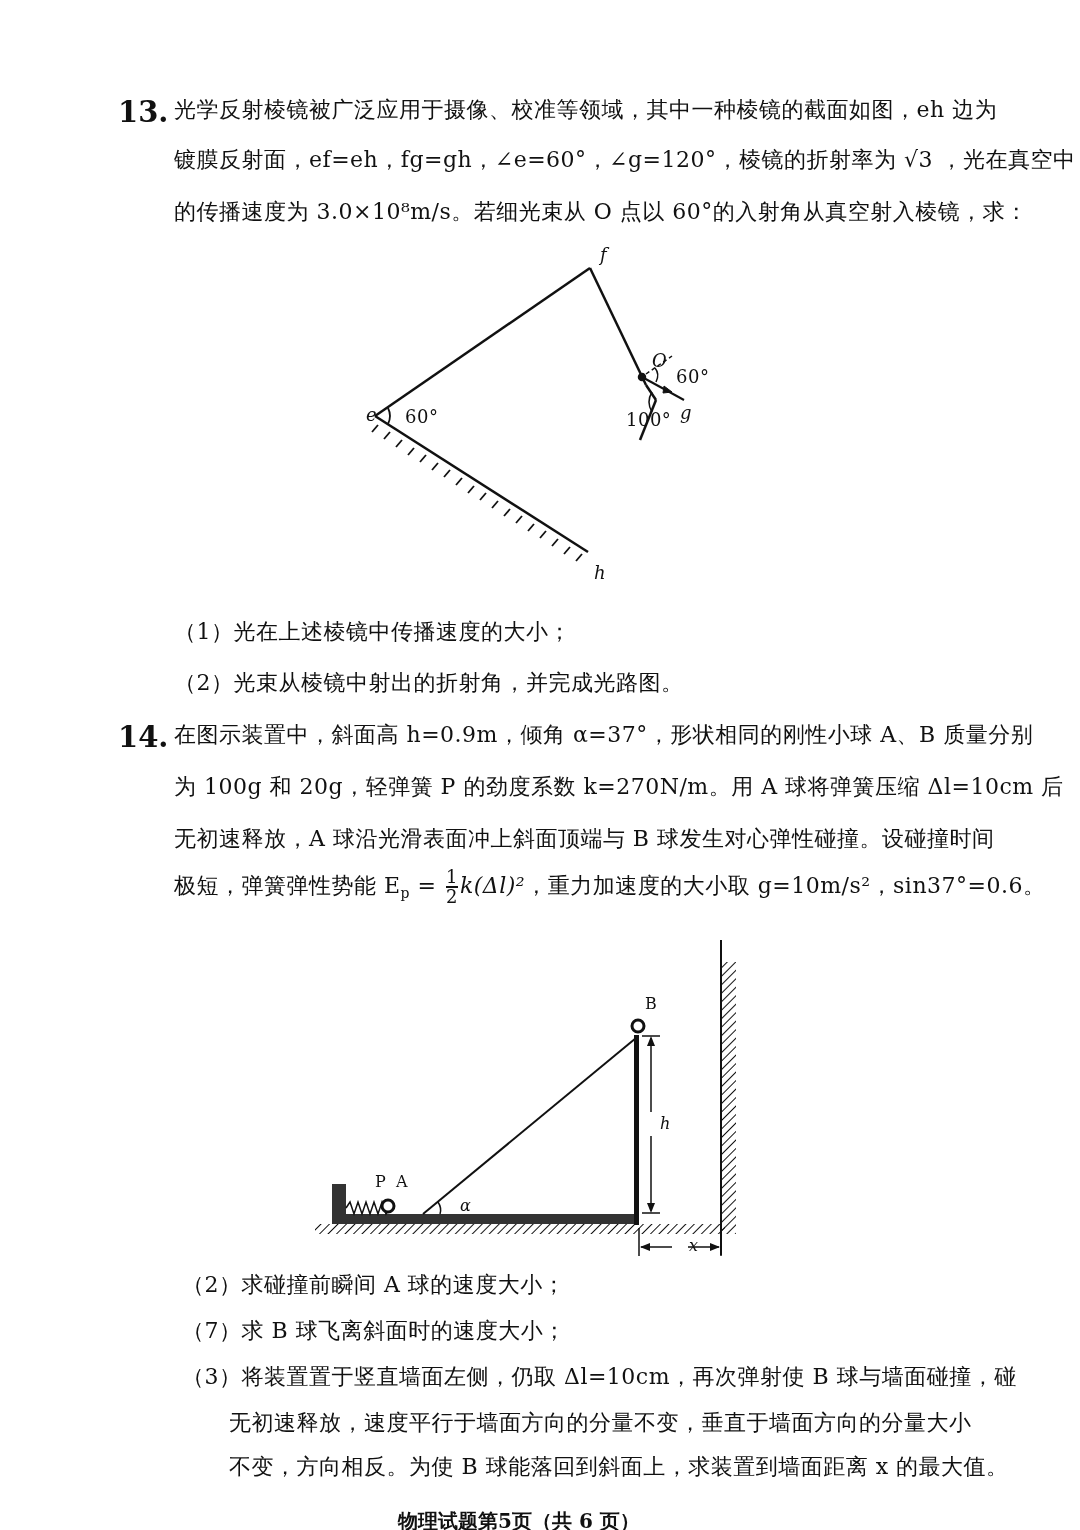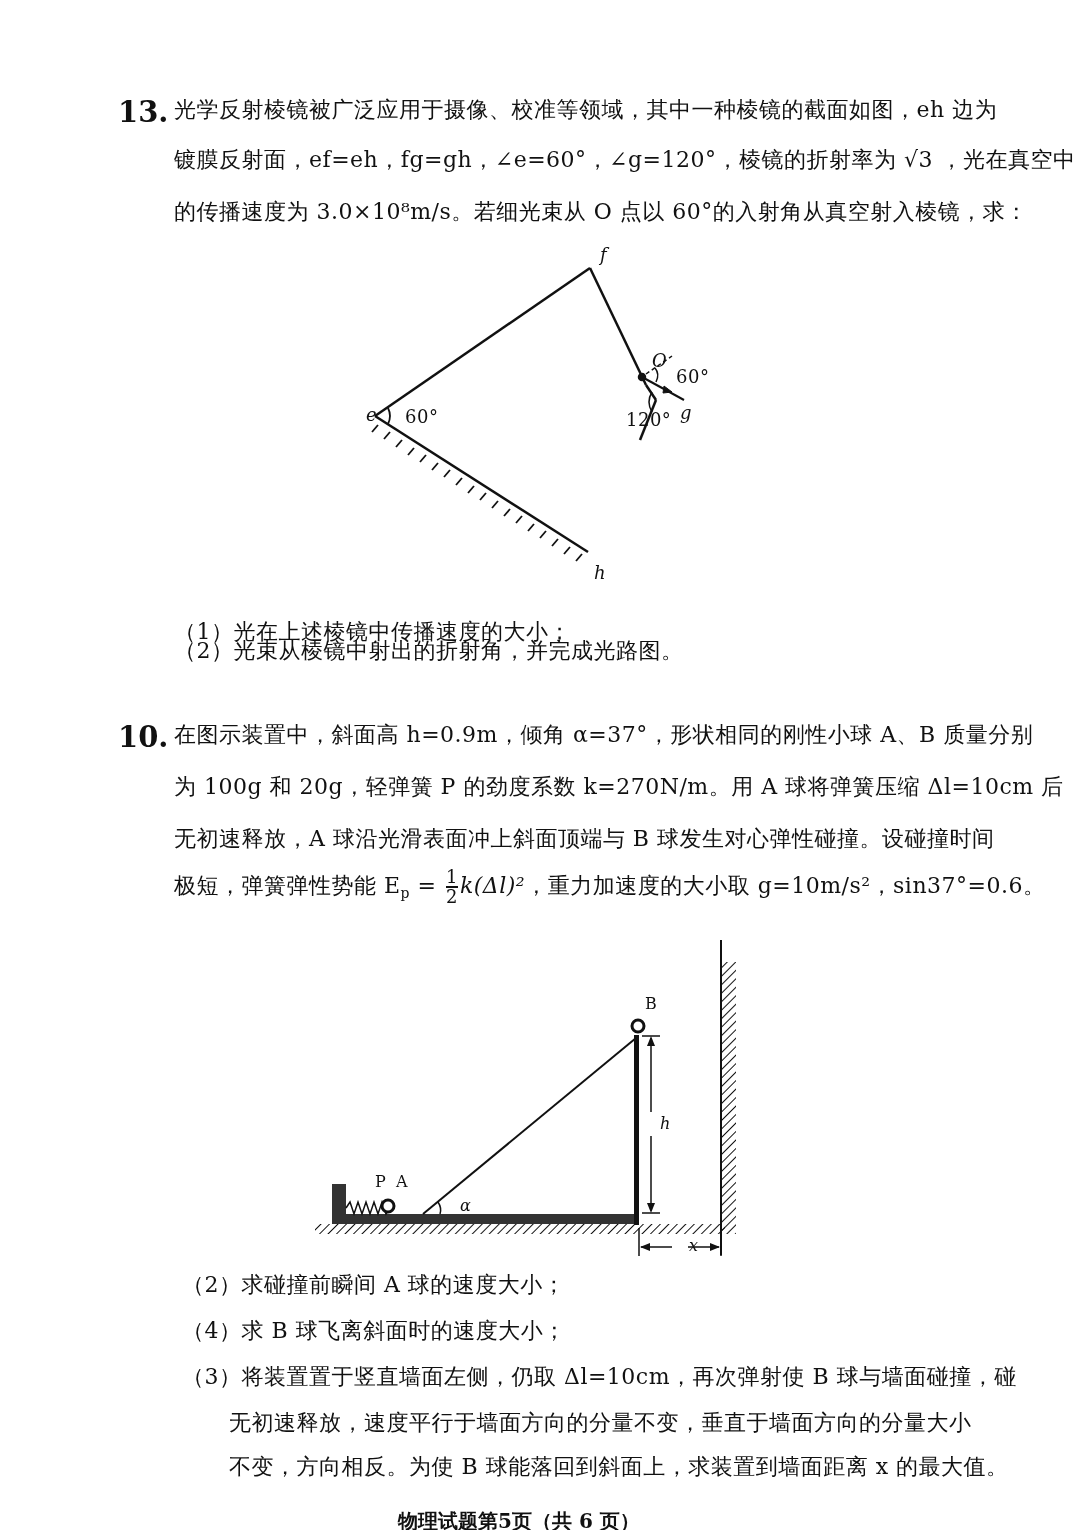--- a/index.html
+++ b/index.html
@@ -63,28 +63,28 @@
     <path d="M655 368 Q 660 374 656 382" stroke-width="1.5"></path>
 
     <path d="M652 392 Q 646 402 652 412" stroke-width="1.5"></path>
   </g>
 </svg>
 <div class="line it" style="left:352px; top:404px; font-size:18px;">e</div>
 <div class="line" style="left:391px; top:406px; font-size:18px;">60°</div>
 <div class="line it" style="left:586px; top:244px; font-size:18px;">f</div>
 <div class="line it" style="left:638px; top:350px; font-size:18px;">O</div>
 <div class="line" style="left:662px; top:366px; font-size:18px;">60°</div>
-<div class="line" style="left:612px; top:409px; font-size:18px;">120°</div>
+<div class="line" style="left:612px; top:409px; font-size:18px;">100°</div>
 <div class="line it" style="left:666px; top:402px; font-size:18px;">g</div>
 <div class="line it" style="left:580px; top:562px; font-size:18px;">h</div>
 
 <div class="line" style="left:160px; top:617px;">（1）光在上述棱镜中传播速度的大小；</div>
-<div class="line" style="left:160px; top:636px;">（2）光束从棱镜中射出的折射角，并完成光路图。</div>
+<div class="line" style="left:160px; top:668px;">（2）光束从棱镜中射出的折射角，并完成光路图。</div>
 
-<div class="num" style="left:118px; top:720px;">10.</div>
+<div class="num" style="left:118px; top:720px;">14.</div>
 <div class="line" style="left:160px; top:720px;">在图示装置中，斜面高 h=0.9m，倾角 α=37°，形状相同的刚性小球 A、B 质量分别</div>
 <div class="line" style="left:160px; top:772px;">为 100g 和 20g，轻弹簧 P 的劲度系数 k=270N/m。用 A 球将弹簧压缩 Δl=10cm 后</div>
 <div class="line" style="left:160px; top:824px;">无初速释放，A 球沿光滑表面冲上斜面顶端与 B 球发生对心弹性碰撞。设碰撞时间</div>
 <div class="line" style="left:160px; top:868px;">
   <span>极短，弹簧弹性势能 E</span><sub style="font-size:14px;">p</sub><span> =</span>
   <span class="frac">
     <span>1</span>
     <span class="bar">2</span>
   </span><span class="it">k(Δl)²</span><span>，重力加速度的大小取 g=10m/s²，sin37°=0.6。</span>
 </div>
@@ -132,18 +132,18 @@
   <path d="M710 1243 l10 4 l-10 4 z" fill="#111"></path>
 </svg>
 <div class="line" style="left:361px; top:1172px; font-size:16px;">P</div>
 <div class="line" style="left:382px; top:1172px; font-size:16px;">A</div>
 <div class="line" style="left:631px; top:994px; font-size:16px;">B</div>
 <div class="line it" style="left:446px; top:1196px; font-size:16px;">α</div>
 <div class="line it" style="left:646px; top:1114px; font-size:16px;">h</div>
 <div class="line it" style="left:675px; top:1236px; font-size:16px;">x</div>
 
 <div class="line" style="left:168px; top:1270px;">（2）求碰撞前瞬间 A 球的速度大小；</div>
-<div class="line" style="left:168px; top:1316px;">（4）求 B 球飞离斜面时的速度大小；</div>
+<div class="line" style="left:168px; top:1316px;">（7）求 B 球飞离斜面时的速度大小；</div>
 <div class="line" style="left:168px; top:1362px;">（3）将装置置于竖直墙面左侧，仍取 Δl=10cm，再次弹射使 B 球与墙面碰撞，碰</div>
 <div class="line" style="left:215px; top:1408px;">无初速释放，速度平行于墙面方向的分量不变，垂直于墙面方向的分量大小</div>
 <div class="line" style="left:215px; top:1452px;">不变，方向相反。为使 B 球能落回到斜面上，求装置到墙面距离 x 的最大值。</div>
 
 <div class="footer" style="left:398px; top:1508px;">物理试题第5页（共 6 页）</div>
 
 </body></html>

